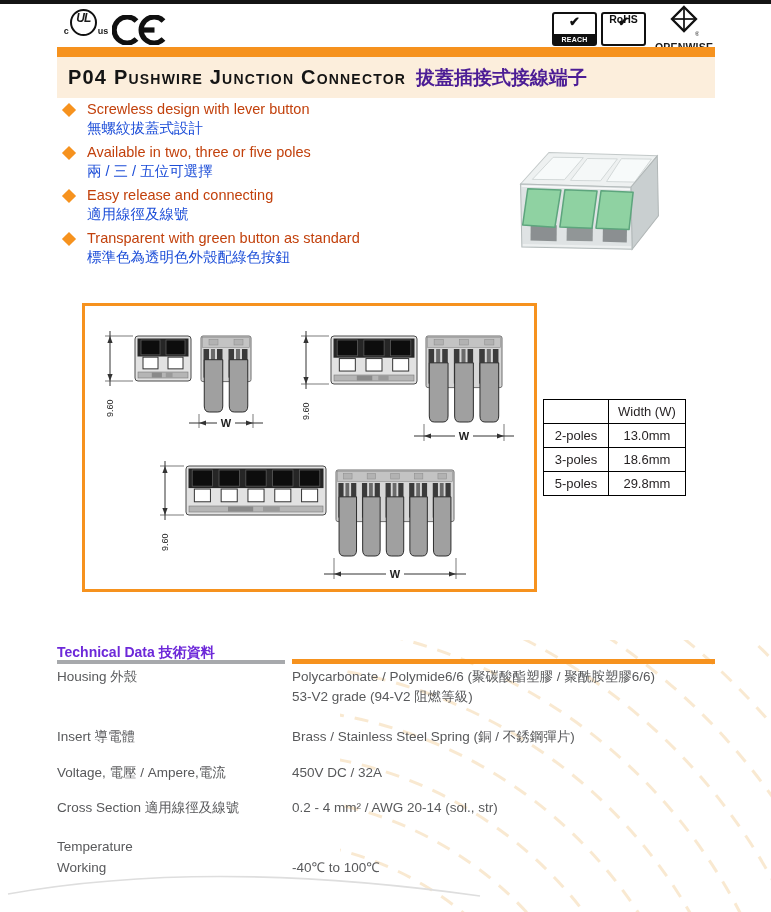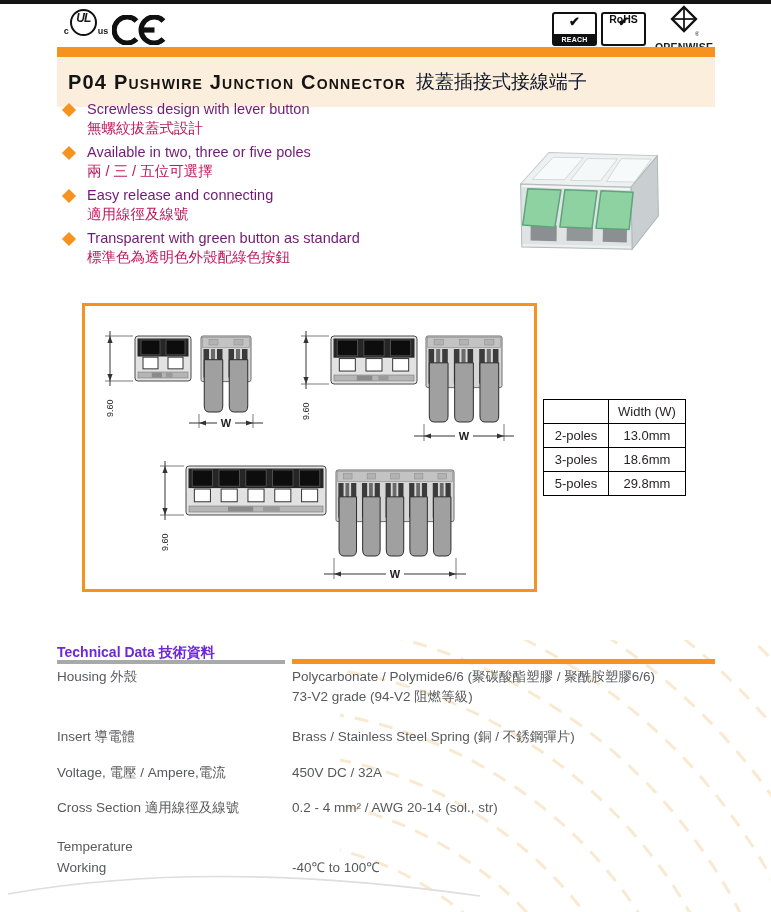--- a/index.html
+++ b/index.html
@@ -30,31 +30,31 @@
   .box-rohs{left:601px;}
   .reach-label{width:100%;background:#101010;color:#fff;font-size:7px;font-weight:bold;text-align:center;
                letter-spacing:.2px;padding:1.5px 0;}
   .rohs-label{font-size:10.5px;font-weight:bold;color:#101010;padding-bottom:19px;}
 
   .openwise{position:absolute;left:648px;top:5px;width:72px;text-align:center;}
   .openwise-name{font-size:10.5px;font-weight:bold;letter-spacing:.2px;margin-top:0px;}
 
   
   .orange-bar{position:absolute;left:57px;top:47px;width:658px;height:10px;background:#F6921E;}
-  .title-band{position:absolute;left:57px;top:57px;width:658px;height:50px;background:#FCEEDC;
+  .title-band{position:absolute;left:57px;top:57px;width:658px;height:41px;background:#FCEEDC;
               display:flex;align-items:center;padding-left:11px;box-sizing:border-box;white-space:nowrap;}
   .title-en{font-weight:bold;font-size:20px;letter-spacing:1.2px;font-variant:small-caps;color:#141414;}
-  .title-zh{font-weight:normal;font-size:19px;margin-left:10px;color:#0f172a;}
+  .title-zh{font-weight:bold;font-size:19px;margin-left:10px;color:#4c1d95;}
 
   
   .features{position:absolute;left:64px;top:101px;width:420px;}
   .feature{display:flex;margin-bottom:7px;}
   .diamond{flex:0 0 10px;width:10px;height:10px;background:#F6921E;transform:rotate(45deg);margin:4px 13px 0 0;}
-  .ft-en{font-size:14.5px;color:#701a75;line-height:17px;}
-  .ft-zh{font-size:14.5px;color:#be185d;line-height:18px;margin-top:1px;}
+  .ft-en{font-size:14.5px;color:#c2410c;line-height:17px;}
+  .ft-zh{font-size:14.5px;color:#1d4ed8;line-height:18px;margin-top:1px;}
 
   
   .photo{position:absolute;left:490px;top:134px;}
 
   
   .drawbox{position:absolute;left:82px;top:303px;width:455px;height:289px;border:3px solid #F6921E;
            box-sizing:border-box;background:#fff;}
 
   
   .sizetable{position:absolute;left:543px;top:399px;border-collapse:collapse;font-size:13px;color:#231f20;}
@@ -359,21 +359,21 @@
     </table>
 
   <div class="tech-heading">Technical Data 技術資料</div>
   <div class="tech-gray-bar"></div>
   <div class="tech-orange-bar"></div>
 
   <div class="trow t-housing">
     <span class="lbl">Housing 外殼</span>
     <div class="val">
       <div>Polycarbonate / Polymide6/6 (聚碳酸酯塑膠 / 聚酰胺塑膠6/6)</div>
-      <div>73-V2 grade (94-V2 阻燃等級)</div>
+      <div>53-V2 grade (94-V2 阻燃等級)</div>
     </div>
   </div>
   <div class="trow t-insert">
     <span class="lbl">Insert 導電體</span>
     <div class="val">Brass / Stainless Steel Spring (銅 / 不銹鋼彈片)</div>
   </div>
   <div class="trow t-voltage">
     <span class="lbl">Voltage, 電壓 / Ampere,電流</span>
     <div class="val">450V DC / 32A</div>
   </div>

